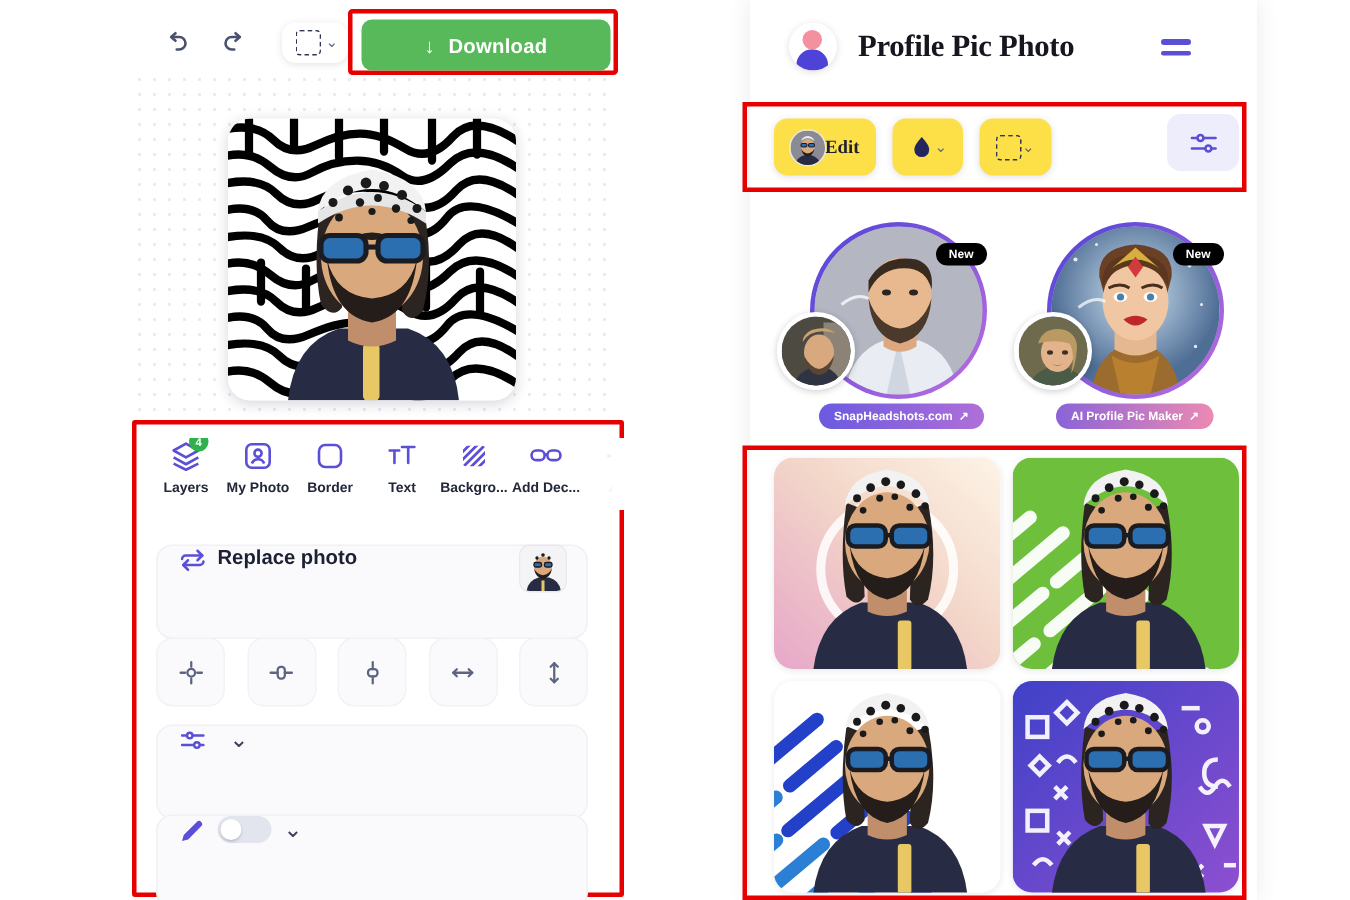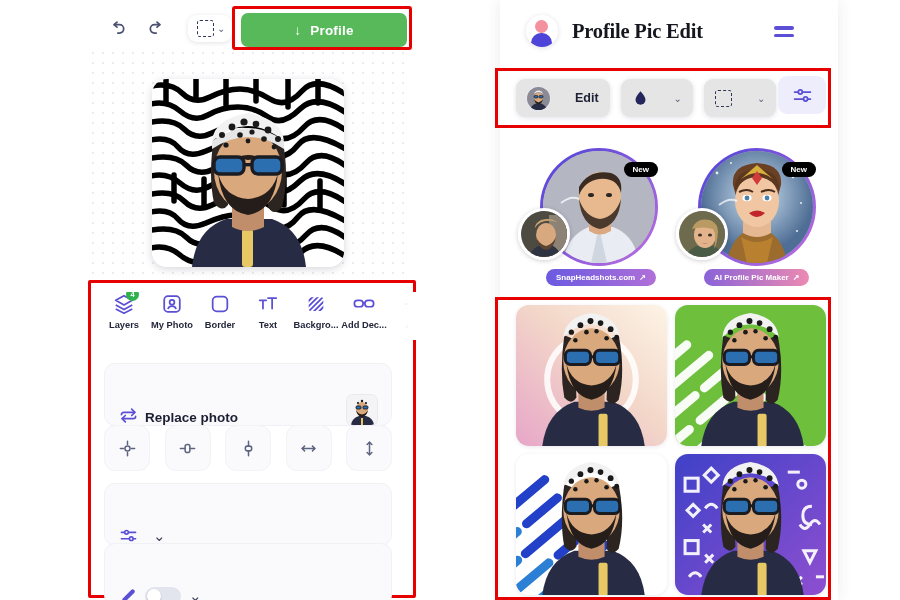--- a/index.html
+++ b/index.html
@@ -83,21 +83,21 @@
     display:flex; align-items:center; justify-content:center;
   }
   .fade-right {
     position:absolute; right:0; top:0; width:34px; height:48px; z-index:7;
     background:linear-gradient(to right, rgba(255,255,255,0), #fff 72%);
     pointer-events:none;
   }
   .row-card {
     position:absolute; left:104px; width:288px; height:63px;
     background:#fafafd; border:1px solid #f0f0f5; border-radius:11px;
-    display:flex; align-items:flex-end; padding:0 14px; z-index:6; cursor:pointer;
+    display:flex; align-items:flex-start; padding:0 14px; z-index:6; cursor:pointer;
   }
   .row-ico { width:26px; color:#5b4fd6; display:flex; align-items:center; }
   .row-lbl { font-size:13.5px; font-weight:bold; color:#1d2033; flex:1; }
   .thumb-mini {
     width:30px; height:30px; border-radius:6px; overflow:hidden; position:relative;
     box-shadow:0 0 0 1px #e8e8ef;
   }
   #align-row {
     position:absolute; left:104px; top:425px; width:288px; height:46px;
     display:flex; justify-content:space-between; z-index:6;
@@ -151,23 +151,23 @@
   }
   #r-toolbar-annot {
     position:absolute; left:-5px; top:68px; width:336px; height:60px;
     border:3px solid #e60000; z-index:5;
   }
   #r-toolbar {
     position:absolute; left:16px; top:76px; width:310px; height:44px;
     display:flex; align-items:center; gap:11px; z-index:6;
   }
   .r-pill {
-    height:38px; background:#e5e5e5; border-radius:9px;
+    height:38px; background:#fde047; border-radius:9px;
     box-shadow:0 1px 5px rgba(45,45,90,.14);
-    display:flex; align-items:center; gap:25px; padding:0 11px; cursor:pointer;
+    display:flex; align-items:center; gap:0; padding:0 11px; cursor:pointer;font-family:Liberation Serif, serif;
   }
   .r-pill .avt {
     width:23px; height:23px; border-radius:50%; overflow:hidden; position:relative;
     box-shadow:0 0 0 1px #e7e7ef;
   }
   .r-pill .txt { font-size:12.5px; font-weight:bold; color:#1d2033; }
   .drop { width:17px; height:20px; }
   .settings-pill {
     position:absolute; right:0; top:0; width:48px; height:38px;
     background:#eeedfb; border-radius:9px; display:flex; align-items:center;
@@ -245,21 +245,21 @@
       </div>
       <div class="select-pill">
         <span class="dashed-sq"></span>
         <span class="chev">⌄</span>
       </div>
     </div>
 
     <div id="download-wrap">
       <div id="download-btn">
         <span>↓</span>
-        <span>Profile</span>
+        <span>Download</span>
       </div>
     </div>
 
     <div id="photo-card">
       <svg class="maze" viewBox="0 0 192 188" preserveAspectRatio="none">
         <rect width="192" height="188" fill="#fff"></rect>
         <g stroke="#000" stroke-width="5.5" fill="none" stroke-linecap="round">
           <path d="M-5 8 Q18 2 30 14 T58 18 T88 10 T118 20 T150 12 T200 20"></path>
           <path d="M-5 26 Q14 20 28 32 T56 36 T86 28 T116 38 T148 30 T200 38"></path>
           <path d="M-5 44 Q20 38 32 50 T60 54 T90 46 T120 56 T152 48 T200 56"></path>
@@ -477,21 +477,21 @@
     </div>
   </div>
 
   <div id="right-pane">
 
     <div id="r-header">
       <div id="brand-logo">
         <span class="head"></span>
           <span class="body"></span>
       </div>
-      <div id="brand-title">Profile Pic Edit</div>
+      <div id="brand-title">Profile Pic Photo</div>
       <div id="hamburger">
           <span></span>
           <span></span>
         </div>
     </div>
 
     <div id="r-toolbar-annot"></div>
 
     <div id="r-toolbar">
       <div class="r-pill">

